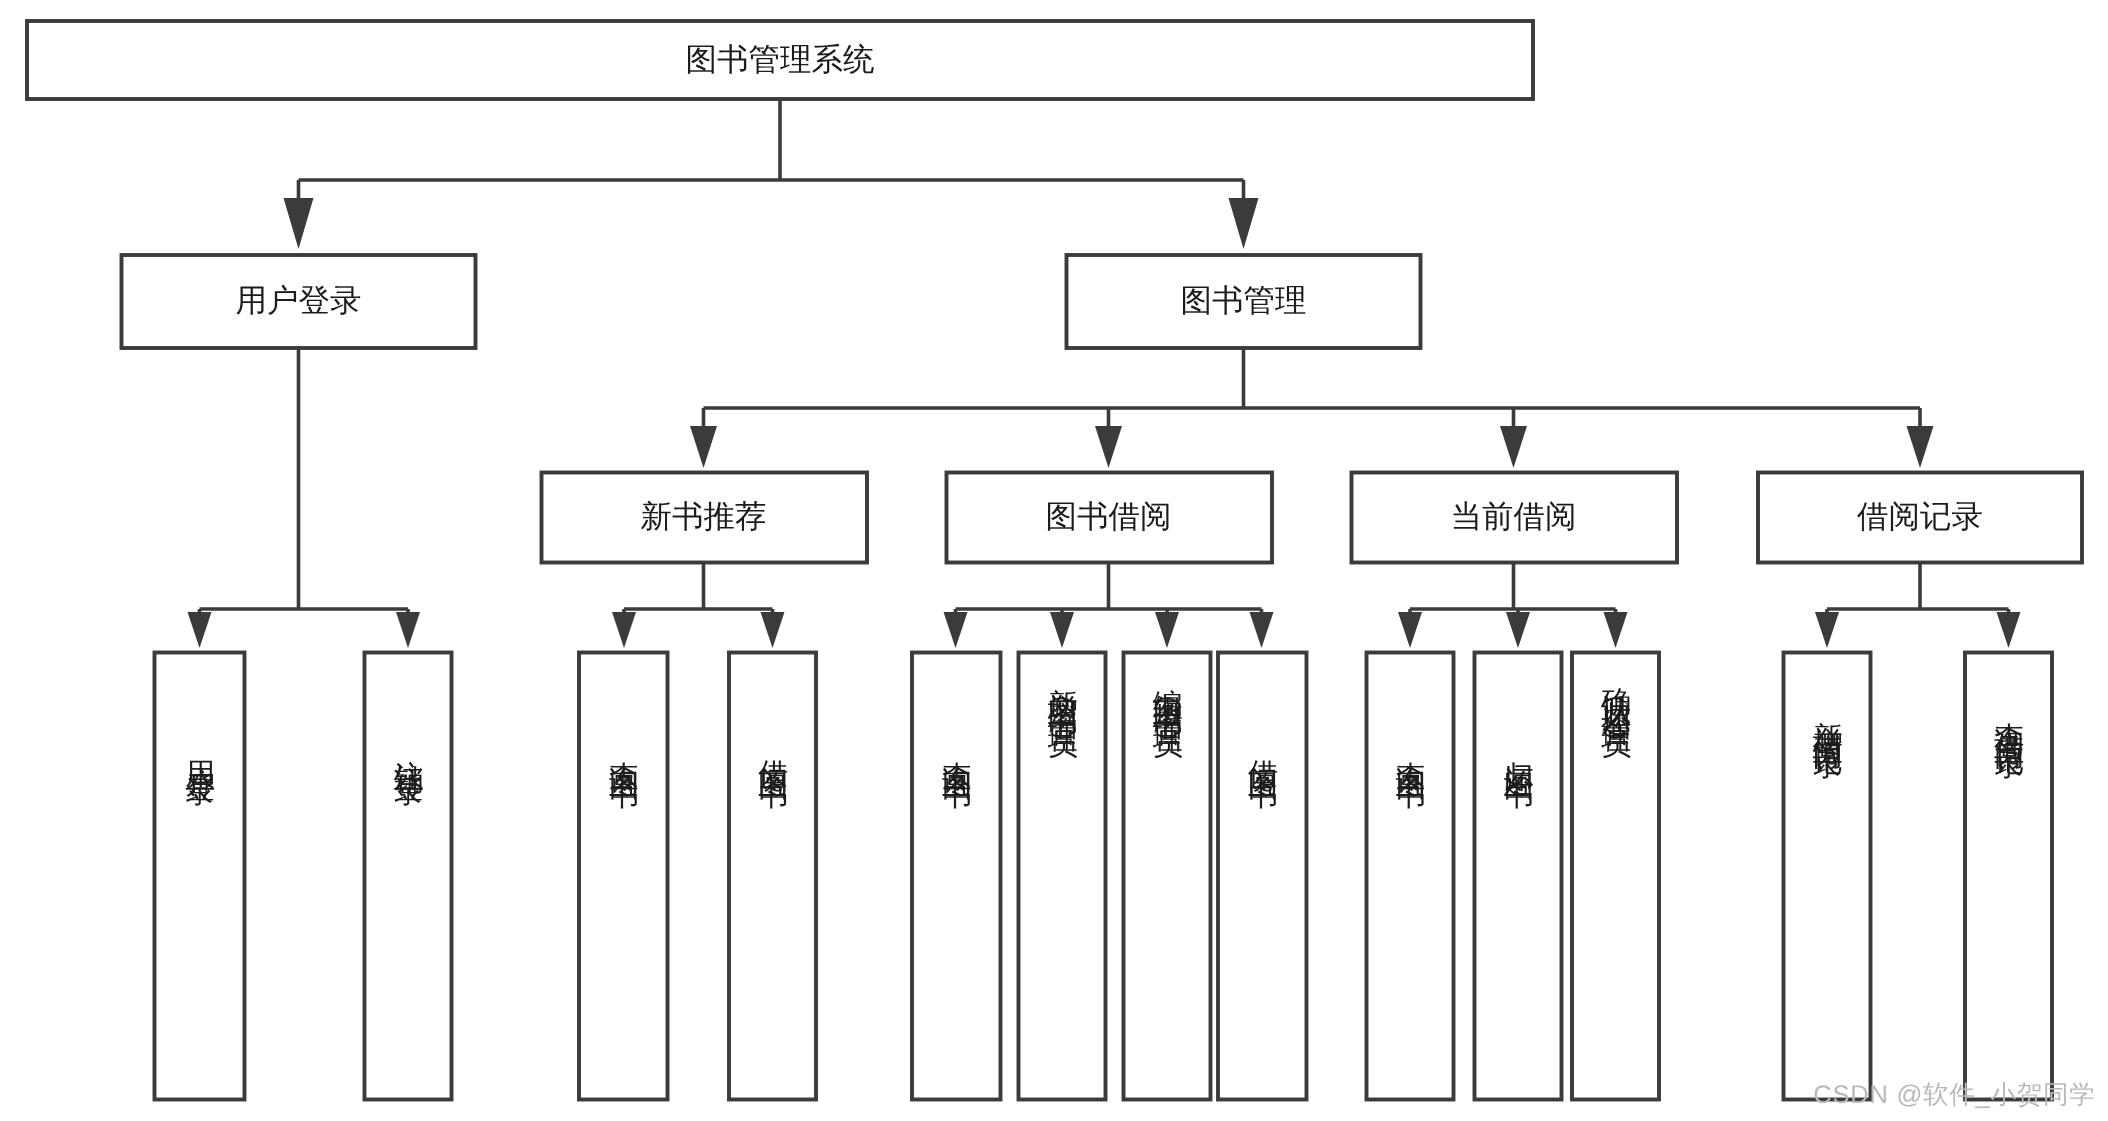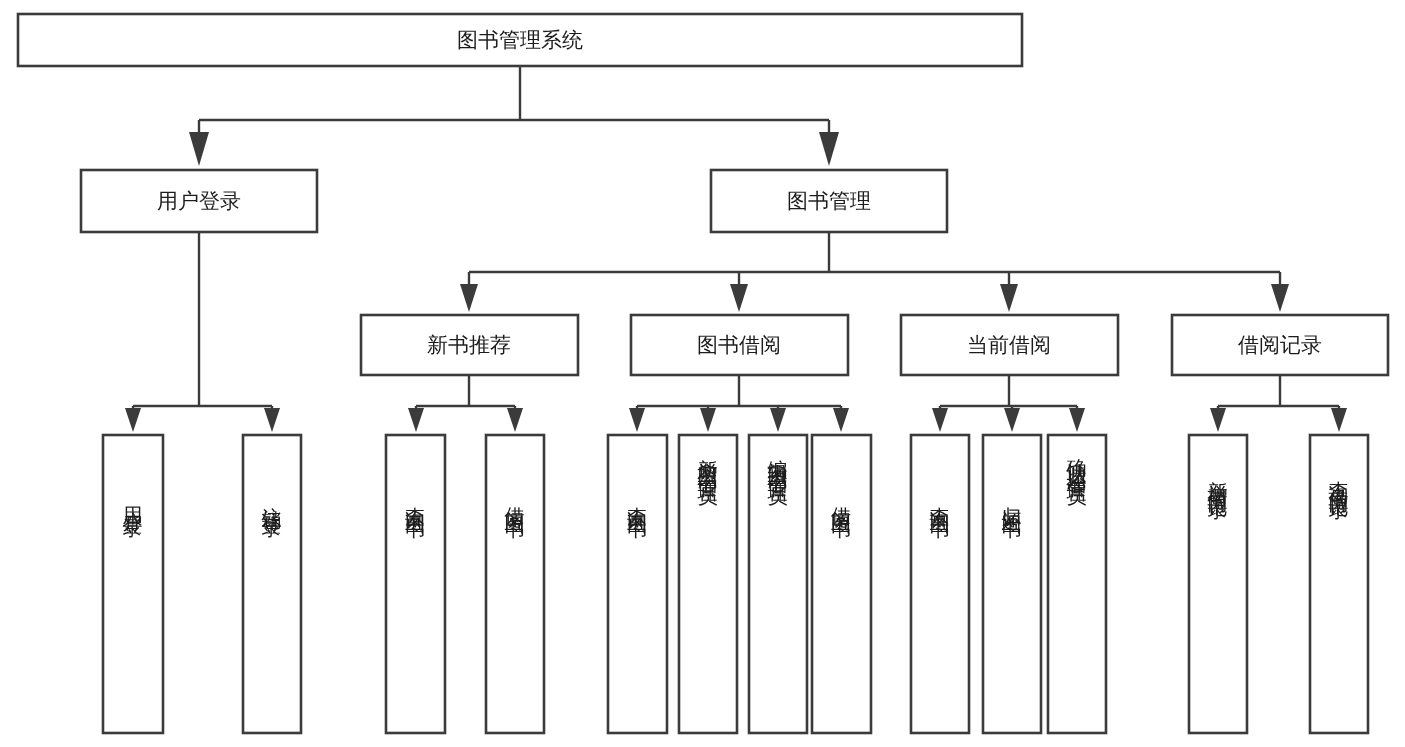--- a/index.html
+++ b/index.html
@@ -239,14 +239,15 @@
   </div>
 
   <div class="leaf-label-wrap" style="left:1189px; top:435px; width:58px; height:298px; padding-top:30px;">
     <span class="leaf-label">新增借阅记录</span>
   </div>
 
   <div class="leaf-label-wrap" style="left:1310px; top:435px; width:58px; height:298px; padding-top:30px;">
     <span class="leaf-label">查询借阅记录</span>
   </div>
 
+  <div class="watermark">CSDN @软件_小贺同学</div>
 
 </div>
 
 </body></html>

